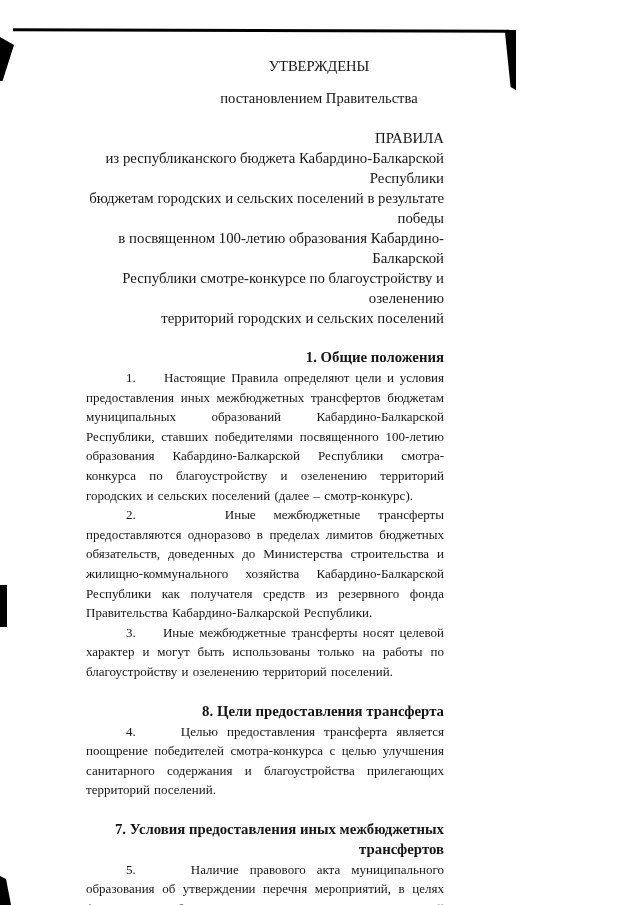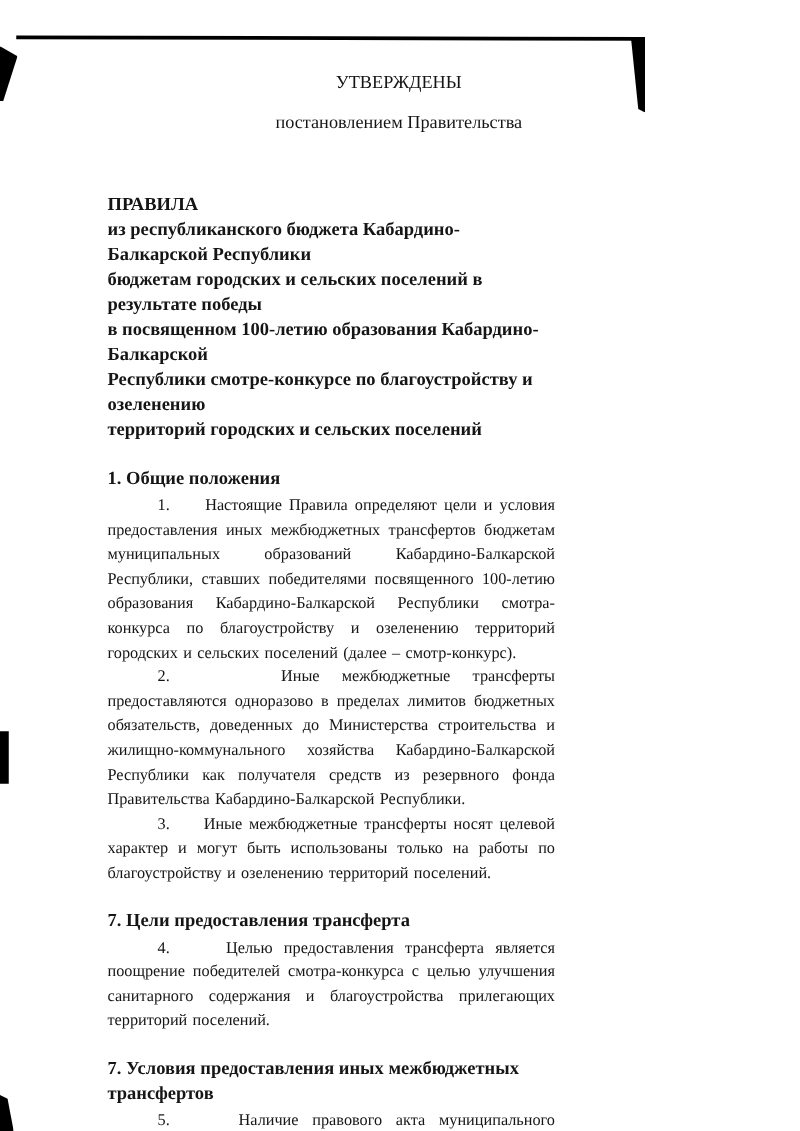--- a/index.html
+++ b/index.html
@@ -27,31 +27,31 @@
     margin-right: 0;
     width: 250px;
     text-align: center;
     font-size: 14.6px;
     line-height: 19px;
   }
   .approval-line-first { margin-bottom: 13px; }
 
   
   .doc-title {
-    margin-top: 46px;
-    text-align: left;
-    font-weight: bold;
+    margin-top: 20px;
+    text-align: right;
+    font-weight: normal;
     font-size: 14.8px;
     line-height: 20px;
   }
 
   
   .section { margin-top: 19px; }
   .section-heading {
-    text-align: left;
+    text-align: right;
     font-weight: bold;
     font-size: 14.8px;
     line-height: 20px;
     margin: 0 0 1px 0;
   }
   .para {
     margin: 0;
     text-align: justify;
     font-size: 13px;
     line-height: 19.6px;
@@ -98,21 +98,21 @@
     </div>
 
     <div class="section">
       <h2 class="section-heading">1. Общие положения</h2>
       <p class="para">1.&nbsp;&nbsp;&nbsp;&nbsp;&nbsp;Настоящие Правила определяют цели и условия предоставления иных межбюджетных трансфертов бюджетам муниципальных образований Кабардино-Балкарской Республики, ставших победителями посвященного 100-летию образования Кабардино-Балкарской Республики смотра-конкурса по благоустройству и озеленению территорий городских и сельских поселений (далее&nbsp;– смотр-конкурс).</p>
       <p class="para">2.&nbsp;&nbsp;&nbsp;&nbsp;&nbsp;Иные межбюджетные трансферты предоставляются одноразово в пределах лимитов бюджетных обязательств, доведенных до Министерства строительства и жилищно-коммунального хозяйства Кабардино-Балкарской Республики как получателя средств из резервного фонда Правительства Кабардино-Балкарской Республики.</p>
       <p class="para">3.&nbsp;&nbsp;&nbsp;&nbsp;&nbsp;Иные межбюджетные трансферты носят целевой характер и могут быть использованы только на работы по благоустройству и озеленению территорий поселений.</p>
     </div>
 
     <div class="section">
-      <h2 class="section-heading">7. Цели предоставления трансферта</h2>
+      <h2 class="section-heading">8. Цели предоставления трансферта</h2>
       <p class="para">4.&nbsp;&nbsp;&nbsp;&nbsp;&nbsp;Целью предоставления трансферта является поощрение победителей смотра-конкурса с целью улучшения санитарного содержания и благоустройства прилегающих территорий поселений.</p>
     </div>
 
     <div class="section">
       <h2 class="section-heading">7. Условия предоставления иных межбюджетных трансфертов</h2>
       <p class="para">5.&nbsp;&nbsp;&nbsp;&nbsp;&nbsp;Наличие правового акта муниципального образования об утверждении перечня мероприятий, в целях финансового обеспечения которых предоставляется иной межбюджетный трансферт.</p>
     </div>
 
   </div>
 </div>

